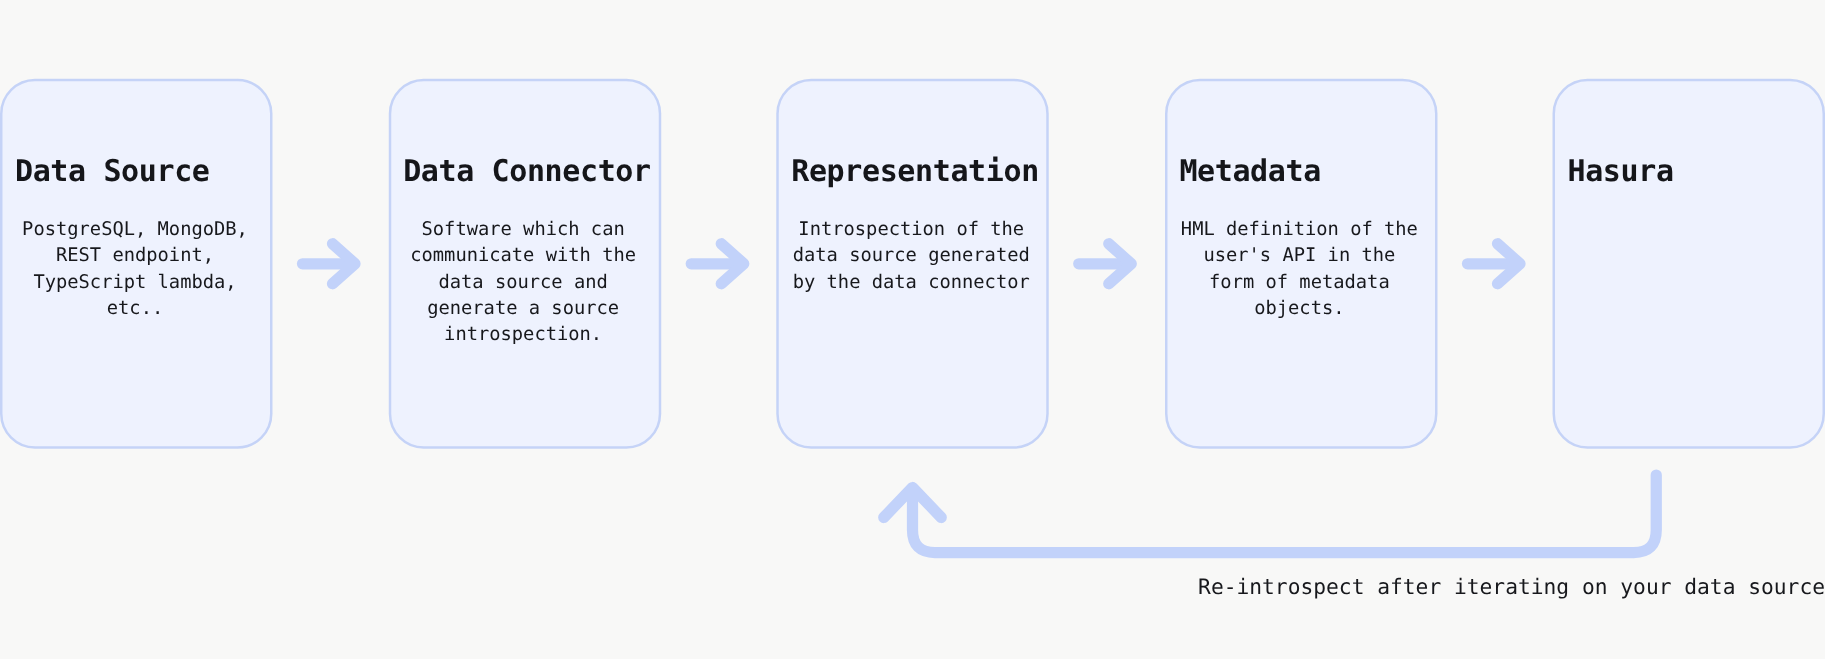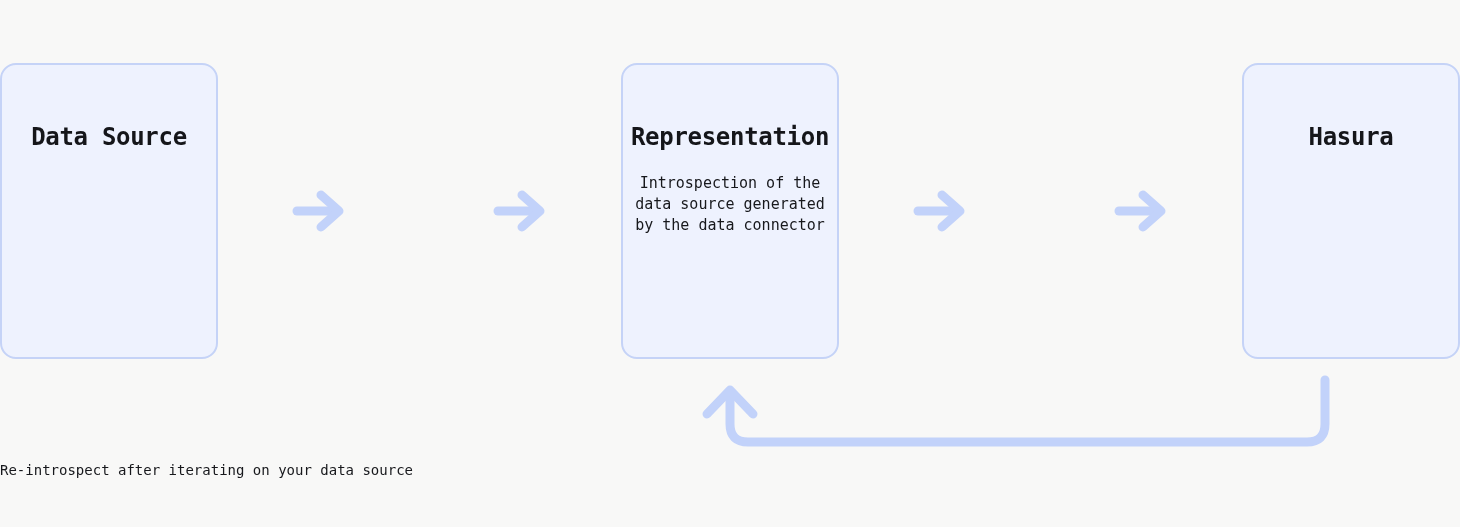--- a/index.html
+++ b/index.html
@@ -34,24 +34,24 @@
     align-items: center;
     justify-content: flex-start;
   }
 
   .node-card {
     width: 218px;
     height: 296px;
     flex: 0 0 218px;
     background: #eef2fe;
     border: 2px solid #c5d3f7;
-    border-radius: 16px;
+    border-radius: 28px;
     display: flex;
     flex-direction: column;
-    align-items: center;
+    align-items: flex-start;
     justify-content: flex-start;
     padding: 0 10px;
     text-align: center;
   }
 
   .node-title {
     font-size: 24px;
     font-weight: bold;
     color: #15161a;
     letter-spacing: -0.3px;
@@ -86,46 +86,51 @@
     width: 1460px;
     height: 527px;
     pointer-events: none;
   }
 
   .loop-caption {
     position: absolute;
     left: 0;
     top: 460px;
     width: 1460px;
-    text-align: left;
-    font-size: 14px;
+    text-align: right;
+    font-size: 17px;
     line-height: 21px;
     color: #17181c;
   }
 </style>
 </head>
 <body>
 
 <div id="diagram">
 
   <div class="flow-row">
 
     <div class="node-card">
       <div class="node-title">Data Source</div>
+      <div class="node-desc">PostgreSQL, MongoDB, REST endpoint, TypeScript lambda, etc..</div>
     </div>
 
     <div class="flow-arrow">
       <svg width="56" height="44" viewBox="0 0 56 44" aria-hidden="true">
         <g fill="none" stroke="#c2d2fa" stroke-width="9" stroke-linecap="round" stroke-linejoin="round">
           <line x1="6" y1="22" x2="46" y2="22"></line>
           <polyline points="30,6 48,22 30,38"></polyline>
         </g>
       </svg>
     </div>
 
+    <div class="node-card">
+      <div class="node-title">Data Connector</div>
+      <div class="node-desc">Software which can communicate with the data source and generate a source introspection.</div>
+    </div>
 
     <div class="flow-arrow">
       <svg width="56" height="44" viewBox="0 0 56 44" aria-hidden="true">
         <g fill="none" stroke="#c2d2fa" stroke-width="9" stroke-linecap="round" stroke-linejoin="round">
           <line x1="6" y1="22" x2="46" y2="22"></line>
           <polyline points="30,6 48,22 30,38"></polyline>
         </g>
       </svg>
     </div>
 
@@ -136,20 +141,24 @@
 
     <div class="flow-arrow">
       <svg width="56" height="44" viewBox="0 0 56 44" aria-hidden="true">
         <g fill="none" stroke="#c2d2fa" stroke-width="9" stroke-linecap="round" stroke-linejoin="round">
           <line x1="6" y1="22" x2="46" y2="22"></line>
           <polyline points="30,6 48,22 30,38"></polyline>
         </g>
       </svg>
     </div>
 
+    <div class="node-card">
+      <div class="node-title">Metadata</div>
+      <div class="node-desc">HML definition of the user's API in the form of metadata objects.</div>
+    </div>
 
     <div class="flow-arrow">
       <svg width="56" height="44" viewBox="0 0 56 44" aria-hidden="true">
         <g fill="none" stroke="#c2d2fa" stroke-width="9" stroke-linecap="round" stroke-linejoin="round">
           <line x1="6" y1="22" x2="46" y2="22"></line>
           <polyline points="30,6 48,22 30,38"></polyline>
         </g>
       </svg>
     </div>
 

